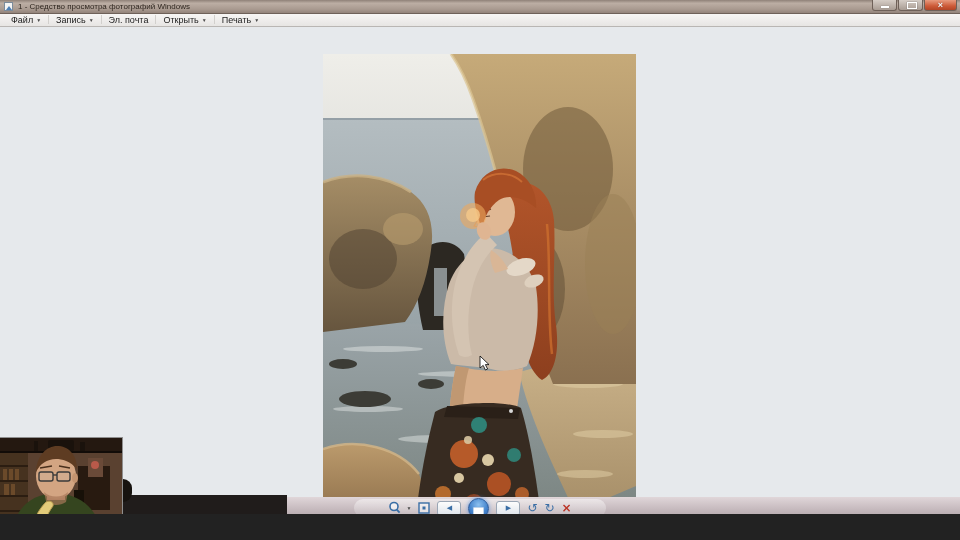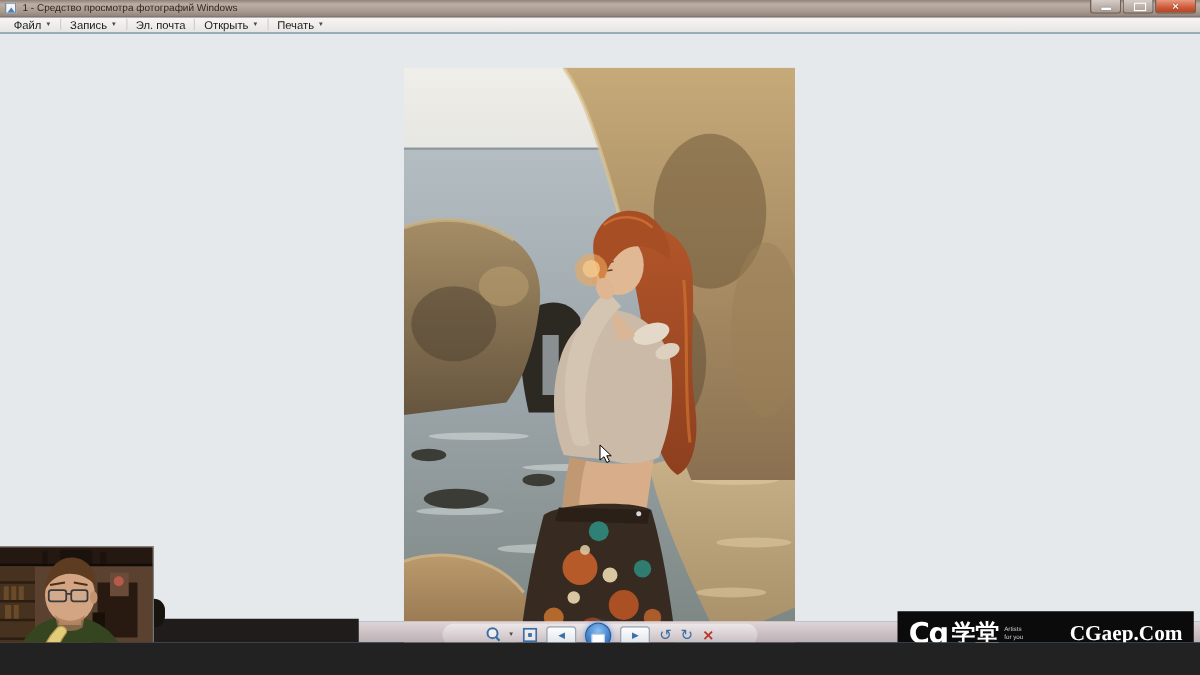--- a/index.html
+++ b/index.html
@@ -376,23 +376,14 @@
       <line x1="53" y1="37" x2="57" y2="37" stroke="#3a3a3a" stroke-width="1.4"></line>
       <path d="M40,30 L52,28 M59,28 L70,30" stroke="#4a301c" stroke-width="1.6"></path>
       <path d="M44,54 C50,60 62,60 68,54 L66,64 C60,68 50,68 46,63 Z" fill="#a87858" opacity="0.7"></path>
 
       <path d="M30,98 C32,84 38,72 46,64 C50,62 54,64 53,68 C47,76 43,86 42,98 Z" fill="#e3cc7a" stroke="#b89c50" stroke-width="1"></path>
       <ellipse cx="38" cy="96" rx="9" ry="7" fill="#c89878"></ellipse>
       <circle cx="3" cy="92" r="7" fill="#a43a2e"></circle>
     </svg>
   </div>
 
-  <div class="watermark">
-    <span class="wm-logo">Cg</span>
-    <span class="wm-cn">学堂</span>
-    <span class="wm-tag">
-      <span>Artists</span>
-      <span>for you</span>
-    </span>
-    <span class="wm-site">CGaep.Com</span>
-  </div>
 
 </div>
 
 </body></html>

